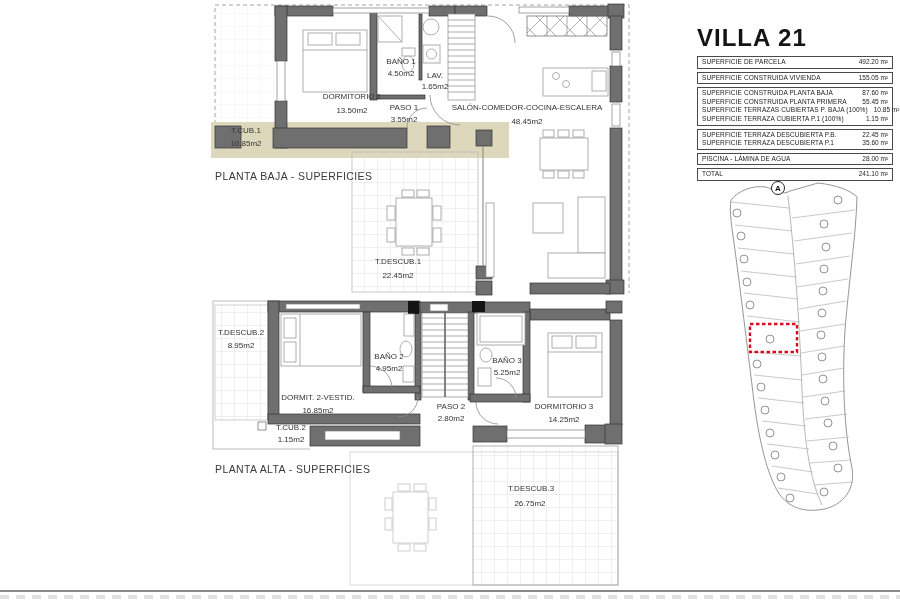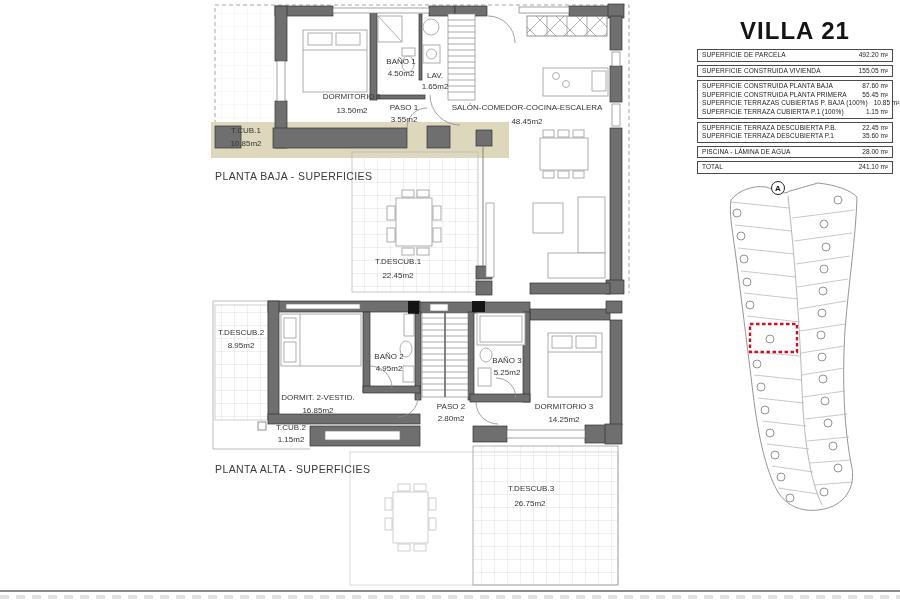--- a/index.html
+++ b/index.html
@@ -1,22 +1,22 @@
 <!DOCTYPE html>
 <html><head>
 <meta charset="utf-8">
 <style>
   html,body{margin:0;padding:0;background:#ffffff;}
   .sheet{position:relative;width:900px;height:600px;background:#ffffff;overflow:hidden;
          font-family:"Liberation Sans",sans-serif;}
   .drawing{position:absolute;left:0;top:0;}
   
   .panel{position:absolute;left:697px;top:10px;width:196px;}
-  .villa-title{font-size:24px;font-weight:bold;color:#141414;text-align:center;
-               letter-spacing:1px;line-height:25px;margin:8px 0 6px 0;}
+  .villa-title{font-size:24px;font-weight:bold;color:#141414;
+               letter-spacing:1px;line-height:25px;margin:15px 0 6px 0;}
   .tgroup{border:1px solid #4a4a4a;background:#fff;padding:1px 4px;margin-bottom:3px;}
   .trow{display:flex;justify-content:space-between;align-items:baseline;
         font-size:6.5px;line-height:8.6px;color:#222;white-space:nowrap;}
   .trow .lab{letter-spacing:.1px;}
   .trow .val{margin-left:6px;}
   
   text{font-family:"Liberation Sans",sans-serif;fill:#333;}
   .rname,.rarea{font-size:8px;text-anchor:middle;}
   .caption{font-size:10.5px;fill:#3a3a3a;letter-spacing:.4px;}
   .amark{font-size:8px;font-weight:bold;text-anchor:middle;fill:#111;}

